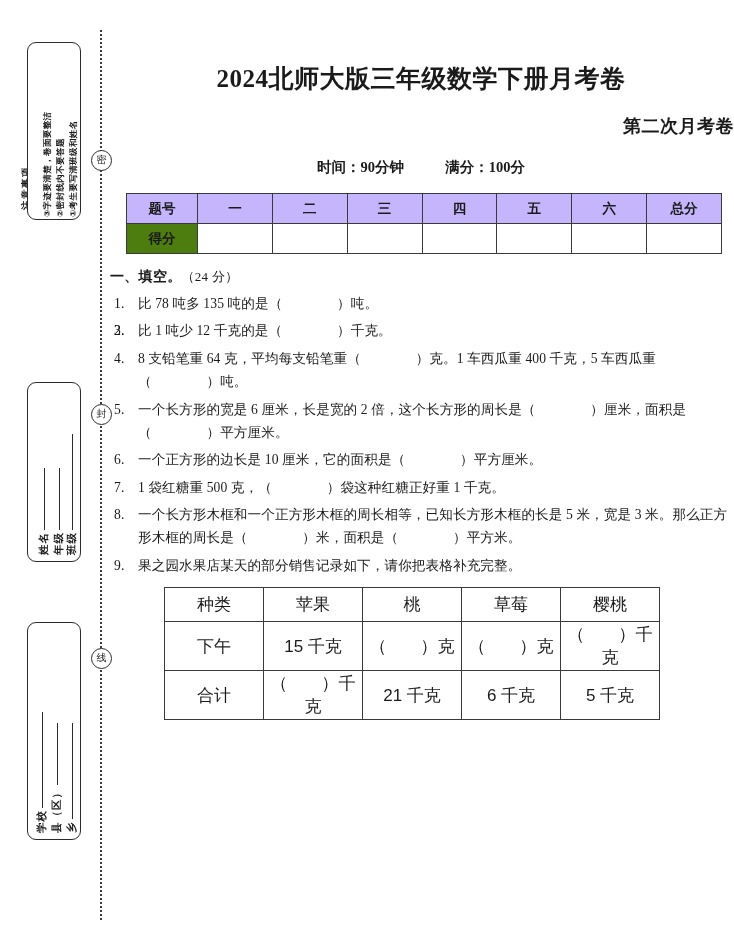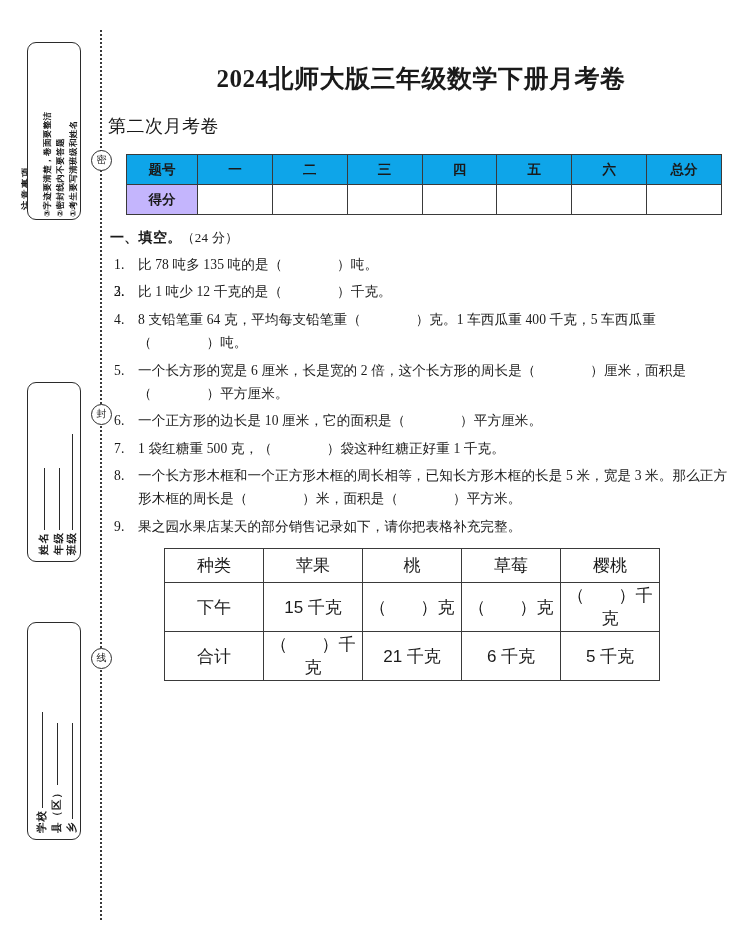--- a/index.html
+++ b/index.html
@@ -122,23 +122,23 @@
   #doc-title {
     margin: 62px 0 0 0;
     text-align: center;
     font-size: 25px;
     font-weight: bold;
     letter-spacing: 0.5px;
     font-family: "Liberation Serif", "DejaVu Serif", serif;
   }
   #doc-subtitle {
     margin: 19px 0 0 0;
-    text-align: left;
+    text-align: right;
     font-size: 18px;
-    font-weight: normal;
+    font-weight: bold;
     letter-spacing: 0.5px;
   }
   #exam-meta {
     margin: 20px 0 0 0;
     text-align: center;
     font-size: 14.5px;
     font-weight: bold;
   }
   #exam-meta .gap { display: inline-block; width: 34px; }
 
@@ -150,22 +150,22 @@
     table-layout: fixed;
   }
   table.score-table td {
     border: 1.3px solid #3a3a3a;
     height: 27px;
     text-align: center;
     font-size: 13.5px;
     font-weight: bold;
     font-family: "Liberation Sans", "DejaVu Sans", sans-serif;
   }
-  table.score-table tr.head td { background: #0ea5e9; }
-  table.score-table td.rowlabel { background: #c4b5fd; width: 68px; }
+  table.score-table tr.head td { background: #c4b5fd; }
+  table.score-table td.rowlabel { background: #4d7c0f; width: 68px; }
   table.score-table tr.body td.blank { background: #ffffff; }
 
   
   .section-head {
     margin: 14px 0 0 2px;
     font-size: 14px;
     font-weight: bold;
     letter-spacing: 0.3px;
   }
   .section-head .pts {
@@ -256,20 +256,25 @@
   <div class="seal-mark" id="seal-mark-1">密</div>
   <div class="seal-mark" id="seal-mark-2">封</div>
   <div class="seal-mark" id="seal-mark-3">线</div>
 </div>
 
 <div id="paper">
 
   <h1 id="doc-title">2024北师大版三年级数学下册月考卷</h1>
   <h2 id="doc-subtitle">第二次月考卷</h2>
 
+  <div id="exam-meta">
+    <span>时间：90分钟</span>
+    <span class="gap"></span>
+    <span>满分：100分</span>
+  </div>
 
   <div id="score-table-wrap">
     <table class="score-table">
       <tbody>
         <tr class="head">
           <td class="rowlabel">题号</td>
           <td>一</td>
           <td>二</td>
           <td>三</td>
           <td>四</td>

